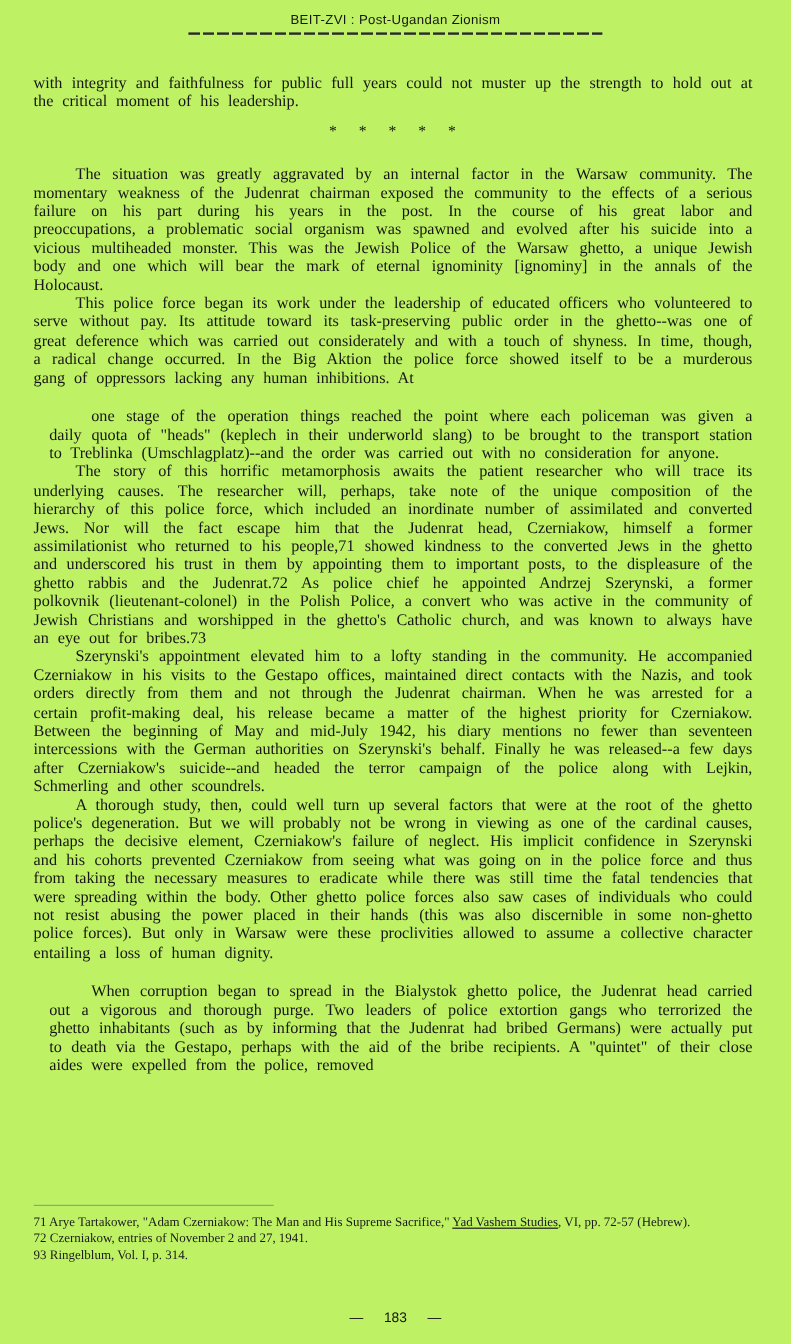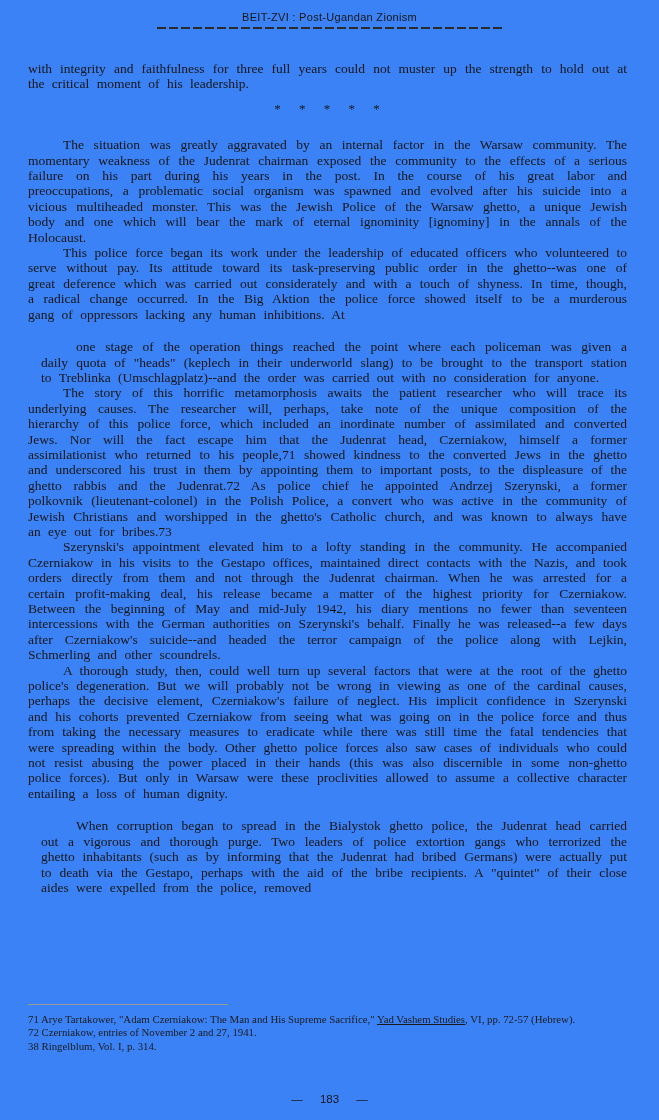--- a/index.html
+++ b/index.html
@@ -2,21 +2,21 @@
 <html><head>
 <meta charset="utf-8">
 <style>
   html, body { margin: 0; padding: 0; }
   body { background: #e8e8e8; }
   .page {
     position: relative;
     width: 659px;
     height: 1120px;
     margin: 0 auto;
-    background: #3b82f6;
+    background: #bef264;
     overflow: hidden;
     color: #1b1b1b;
   }
   .header { padding-top: 11px; text-align: center; }
   .running-head {
     font-family: "Liberation Sans", sans-serif;
     font-size: 11px;
     letter-spacing: 0.3px;
     color: #161616;
   }
@@ -82,34 +82,34 @@
 </head>
 <body>
 
 <div class="page">
   <div class="header">
     <div class="running-head">BEIT-ZVI : Post-Ugandan Zionism</div>
     <div class="header-rule"></div>
   </div>
 
   <div class="body-text">
-      <p class="para"><span>with integrity and faithfulness for three full years could not muster up the strength to hold out at the critical moment of his leadership.</span></p>
+      <p class="para"><span>with integrity and faithfulness for public full years could not muster up the strength to hold out at the critical moment of his leadership.</span></p>
       <p class="para separator"><span>* * * * *</span></p>
       <p class="para indent"><span>The situation was greatly aggravated by an internal factor in the Warsaw community. The momentary weakness of the Judenrat chairman exposed the community to the effects of a serious failure on his part during his years in the post. In the course of his great labor and preoccupations, a problematic social organism was spawned and evolved after his suicide into a vicious multiheaded monster. This was the Jewish Police of the Warsaw ghetto, a unique Jewish body and one which will bear the mark of eternal ignominity [ignominy] in the annals of the Holocaust.</span></p>
       <p class="para indent"><span>This police force began its work under the leadership of educated officers who volunteered to serve without pay. Its attitude toward its task-preserving public order in the ghetto--was one of great deference which was carried out considerately and with a touch of shyness. In time, though, a radical change occurred. In the Big </span><span class="it">Aktion</span><span> the police force showed itself to be a murderous gang of oppressors lacking any human inhibitions. At</span></p>
       <p class="para indent gap"><span>one stage of the operation things reached the point where each policeman was given a daily quota of "heads" </span><span class="it">(keplech</span><span> in their underworld slang) to be brought to the transport station to Treblinka </span><span class="it">(Umschlagplatz)--and</span><span> the order was carried out with no consideration for anyone.</span></p>
       <p class="para indent"><span>The story of this horrific metamorphosis awaits the patient researcher who will trace its underlying causes. The researcher will, perhaps, take note of the unique composition of the hierarchy of this police force, which included an inordinate number of assimilated and converted Jews. Nor will the fact escape him that the Judenrat head, Czerniakow, himself a former assimilationist who returned to his people,71 showed kindness to the converted Jews in the ghetto and underscored his trust in them by appointing them to important posts, to the displeasure of the ghetto rabbis and the Judenrat.72 As police chief he appointed Andrzej </span><span class="it">Szerynski,</span><span> a former </span><span class="it">polkovnik</span><span> (lieutenant-colonel) in the Polish Police, a convert who was active in the community of Jewish Christians and worshipped in the ghetto's Catholic church, and was known to always have an eye out for bribes.73</span></p>
       <p class="para indent"><span>Szerynski's appointment elevated him to a lofty standing in the community. He accompanied Czerniakow in his visits to the Gestapo offices, maintained direct contacts with the Nazis, and took orders directly from them and not through the Judenrat chairman. When he was arrested for a certain profit-making deal, his release became a matter of the highest priority for Czerniakow. Between the beginning of May and mid-July 1942, his diary mentions no fewer than seventeen intercessions with the German authorities on Szerynski's behalf. Finally he was released--a few days after Czerniakow's suicide--and headed the terror campaign of the police along with Lejkin, Schmerling and other scoundrels.</span></p>
       <p class="para indent"><span>A thorough study, then, could well turn up several factors that were at the root of the ghetto police's degeneration. But we will probably not be wrong in viewing as one of the cardinal causes, perhaps the decisive element, Czerniakow's failure of neglect. His implicit confidence in Szerynski and his cohorts prevented Czerniakow from seeing what was going on in the police force and thus from taking the necessary measures to eradicate while there was still time the fatal tendencies that were spreading within the body. Other ghetto police forces also saw cases of individuals who could not resist abusing the power placed in their hands (this was also discernible in some non-ghetto police forces). But only in Warsaw were these proclivities allowed to assume a collective character entailing a loss of human dignity.</span></p>
       <p class="para indent gap"><span>When corruption began to spread in the Bialystok ghetto police, the Judenrat head carried out a vigorous and thorough purge. Two leaders of police extortion gangs who terrorized the ghetto inhabitants (such as by informing that the Judenrat had bribed Germans) were actually put to death via the Gestapo, perhaps with the aid of the bribe recipients. A "quintet" of their close aides were expelled from the police, removed</span></p>
     </div>
 
   <div class="footnote-block">
     <div class="footnote-rule"></div>
     <div class="footnotes">
         <p class="footnote"><span>71 Arye Tartakower, "Adam Czerniakow: The Man and His Supreme Sacrifice," </span><span class="ul">Yad Vashem Studies</span><span>, VI, pp. 72-57 (Hebrew).</span></p>
         <p class="footnote"><span>72 Czerniakow, entries of November 2 and 27, 1941.</span></p>
-        <p class="footnote"><span>38 Ringelblum, Vol. I, p. 314.</span></p>
+        <p class="footnote"><span>93 Ringelblum, Vol. I, p. 314.</span></p>
       </div>
   </div>
 
   <div class="page-number">— 183 —</div>
 </div>
 
 </body></html>

